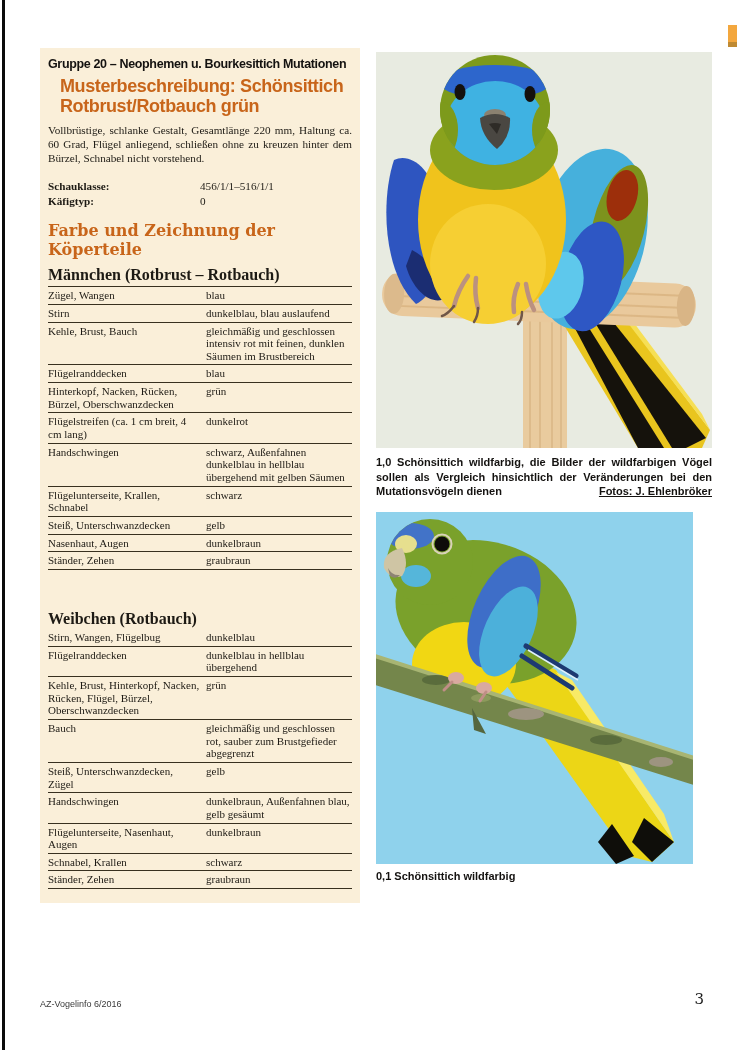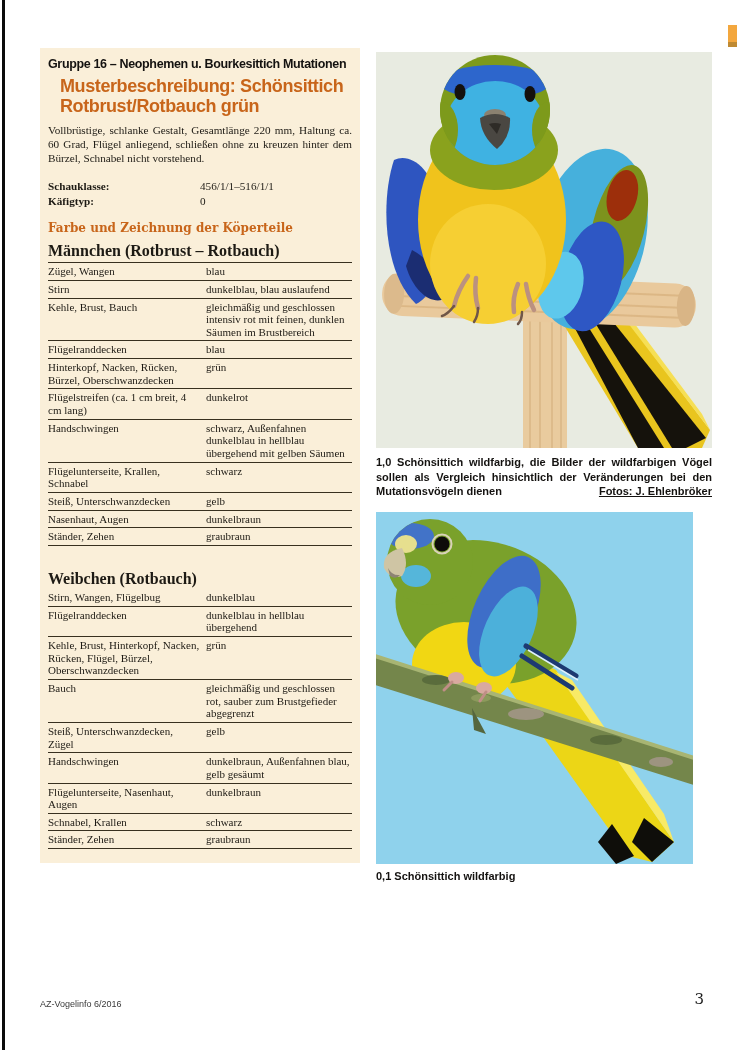--- a/index.html
+++ b/index.html
@@ -14,26 +14,26 @@
          background:var(--panel,#faefd9);padding:9px 8px 14px 8px;}
   .kicker{font-family:"Liberation Sans",sans-serif;font-weight:700;font-size:12.5px;line-height:1.2;
           letter-spacing:-0.35px;white-space:nowrap;color:#141210;}
   .title{margin:4px 0 7px 12px;font-family:"Liberation Sans",sans-serif;font-weight:700;
          font-size:18px;line-height:1.12;letter-spacing:-0.4px;color:var(--accent,#c8651a);}
   .title span{display:block;}
   .intro{margin:0 0 11px 0;font-size:11.2px;line-height:1.25;text-align:justify;}
   .meta{margin:14px 0 12px 0;font-size:11.2px;line-height:1.32;}
   .meta-label{display:inline-block;width:152px;font-weight:700;}
   .section-heading{margin:6px 0 7px 0;font-family:"DejaVu Serif",serif;font-weight:700;
-                   font-size:12px;color:var(--accent,#c8651a);}
+                   font-size:16px;color:var(--accent,#c8651a);}
   table.spec{width:100%;border-collapse:collapse;font-size:11px;line-height:1.15;}
   table.spec td{vertical-align:top;padding:2px 0 2px 0;border-bottom:1px solid #38301f;}
   table.spec td.lbl{width:152px;padding-right:6px;}
   table.spec tr.thead td{font-weight:700;font-size:16px;border-bottom:1px solid #38301f;padding:0 0 2px 0;}
-  table.spec.second{margin-top:24px;}
+  table.spec.second{margin-top:40px;}
   table.spec.second tr.thead td{border-bottom:none;padding-bottom:1px;}
 
   
   figure.photo{position:absolute;margin:0;padding:0;}
   .photo1{left:376px;top:52px;width:336px;height:396px;}
   .photo2{left:376px;top:512px;width:317px;height:352px;}
   figure.photo svg{display:block;width:100%;height:100%;}
 
   .caption{position:absolute;font-family:"Liberation Sans",sans-serif;font-weight:700;
            font-size:11px;line-height:1.34;color:#141210;}
@@ -48,21 +48,21 @@
                font-family:"DejaVu Serif",serif;font-size:15px;color:#1c1c1c;}
 </style>
 </head>
 <body>
 
 <div class="page">
   <div class="edge-rule"></div>
   <div class="corner-tab"></div>
 
   <section class="panel">
-    <div class="kicker">Gruppe 16 – Neophemen u. Bourkesittich Mutationen</div>
+    <div class="kicker">Gruppe 20 – Neophemen u. Bourkesittich Mutationen</div>
     <h1 class="title">
       <span>Musterbeschreibung: Schönsittich</span>
       <span>Rotbrust/Rotbauch grün</span>
     </h1>
     <p class="intro">Vollbrüstige, schlanke Gestalt, Gesamtlänge 220 mm, Haltung ca. 60 Grad, Flügel anliegend, schließen ohne zu kreuzen hinter dem Bürzel, Schnabel nicht vorstehend.</p>
 
     <div class="meta">
       <div>
         <span class="meta-label">Schauklasse:</span><span class="meta-value">456/1/1–516/1/1</span>
       </div>

